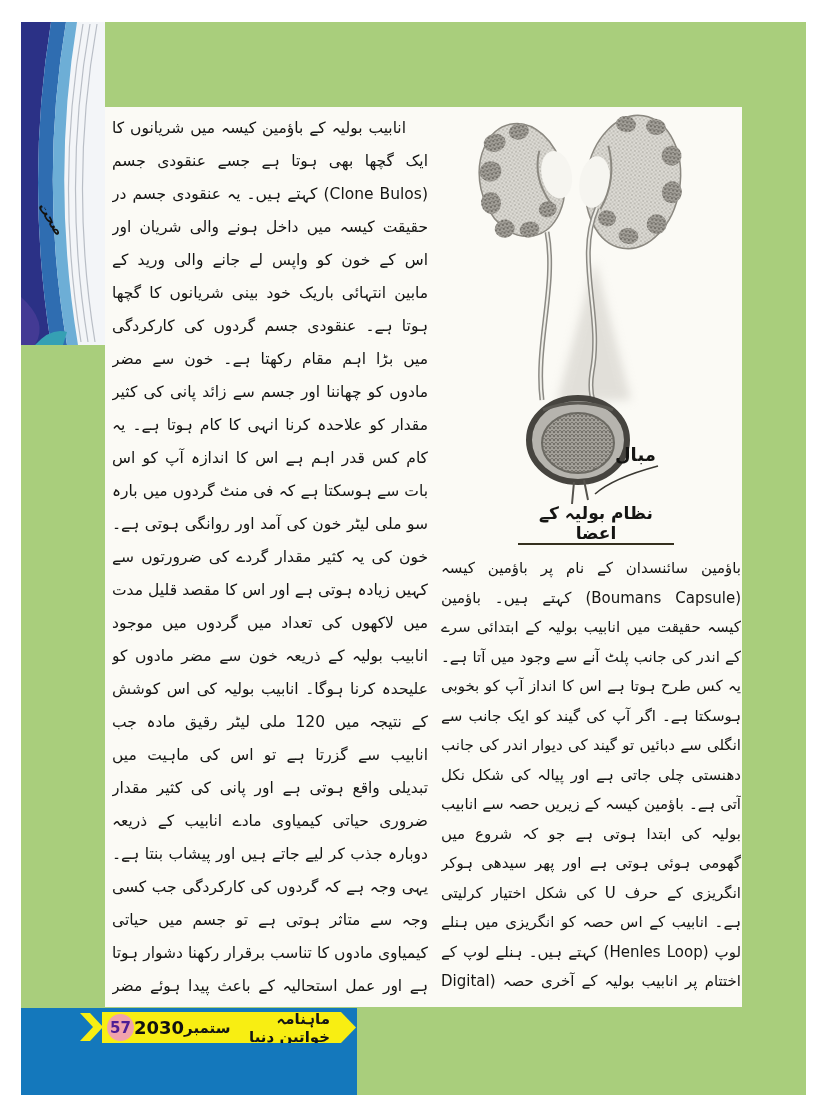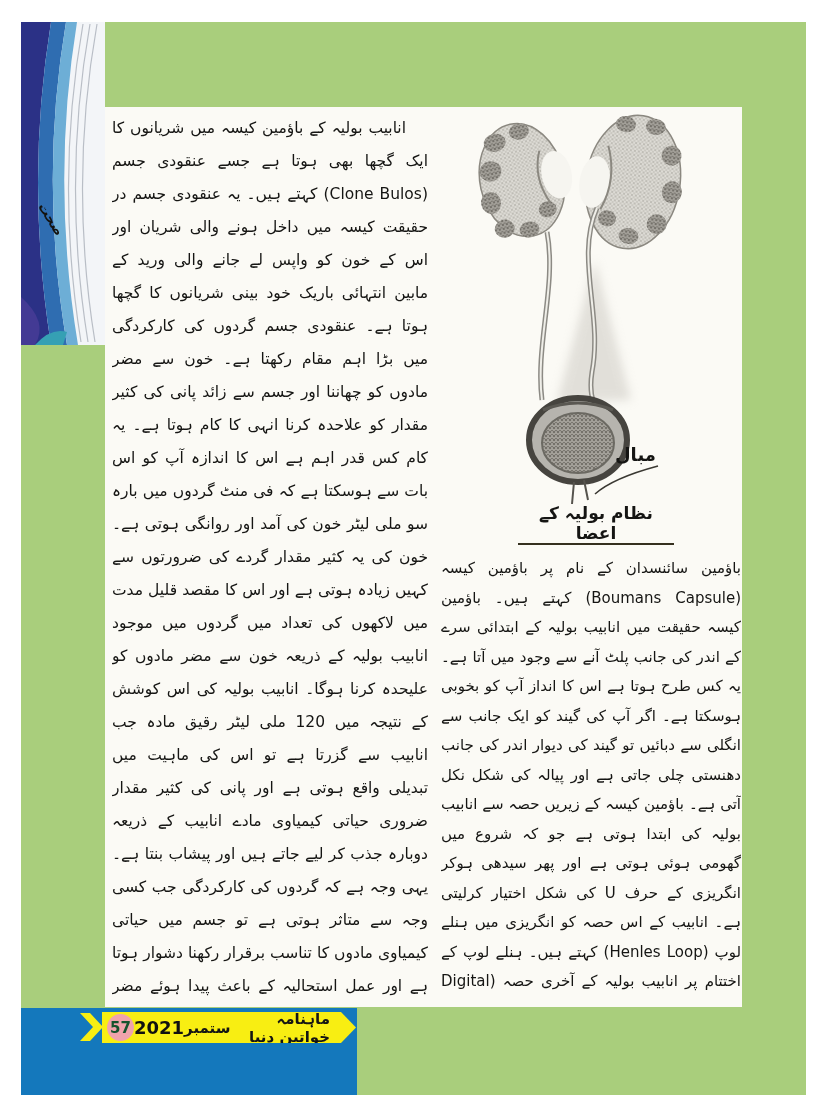--- a/index.html
+++ b/index.html
@@ -27,21 +27,21 @@
   .fig-caption{left:518px;top:503px;width:156px;text-align:center;direction:rtl;
     font-size:17px;font-weight:bold;border-bottom:2px solid #35301f;}
   
   .footer-bar{left:21px;top:1008px;width:336px;height:87px;background:#1478bc;}
   .chevron{left:57px;top:5px;}
   .banner{left:81px;top:4px;width:254px;height:31px;background:#f8ee12;
     clip-path:polygon(0 0,calc(100% - 15px) 0,100% 50%,calc(100% - 15px) 100%,0 100%);
     display:flex;align-items:center;gap:8px;padding:0 24px 0 5px;box-sizing:border-box;}
   .page-circle{width:27px;height:27px;border-radius:50%;background:#f0a3ac;
     display:flex;align-items:center;justify-content:center;
-    font-weight:bold;font-size:15px;color:#14532d;flex:0 0 auto;}
+    font-weight:bold;font-size:15px;color:#4c1d95;flex:0 0 auto;}
   .year{font-weight:bold;font-size:18px;color:#101010;}
   .month{font-size:15px;font-weight:bold;direction:rtl;}
   .magazine{font-size:15px;font-weight:bold;direction:rtl;margin-right:2px;}
   .banner-row{display:flex;width:100%;justify-content:space-between;align-items:center;}
 </style>
 </head>
 <body>
 
 <div class="abs bg-green"></div>
 
@@ -137,18 +137,18 @@
 
 </div>
 
 <div class="abs footer-bar">
   <svg class="abs chevron" width="26" height="28" viewBox="0 0 26 28">
     <path d="M2,0 L12,0 L25,14 L12,28 L2,28 L15,14 Z" fill="#f8ee12"></path>
   </svg>
   <div class="abs banner">
     <div class="banner-row">
       <span class="page-circle">57</span>
-      <span class="year">2021</span>
+      <span class="year">2030</span>
       <span class="month">ستمبر</span>
       <span class="magazine">ماہنامہ خواتین دنیا</span>
     </div>
   </div>
 </div>
 
 </body></html>

